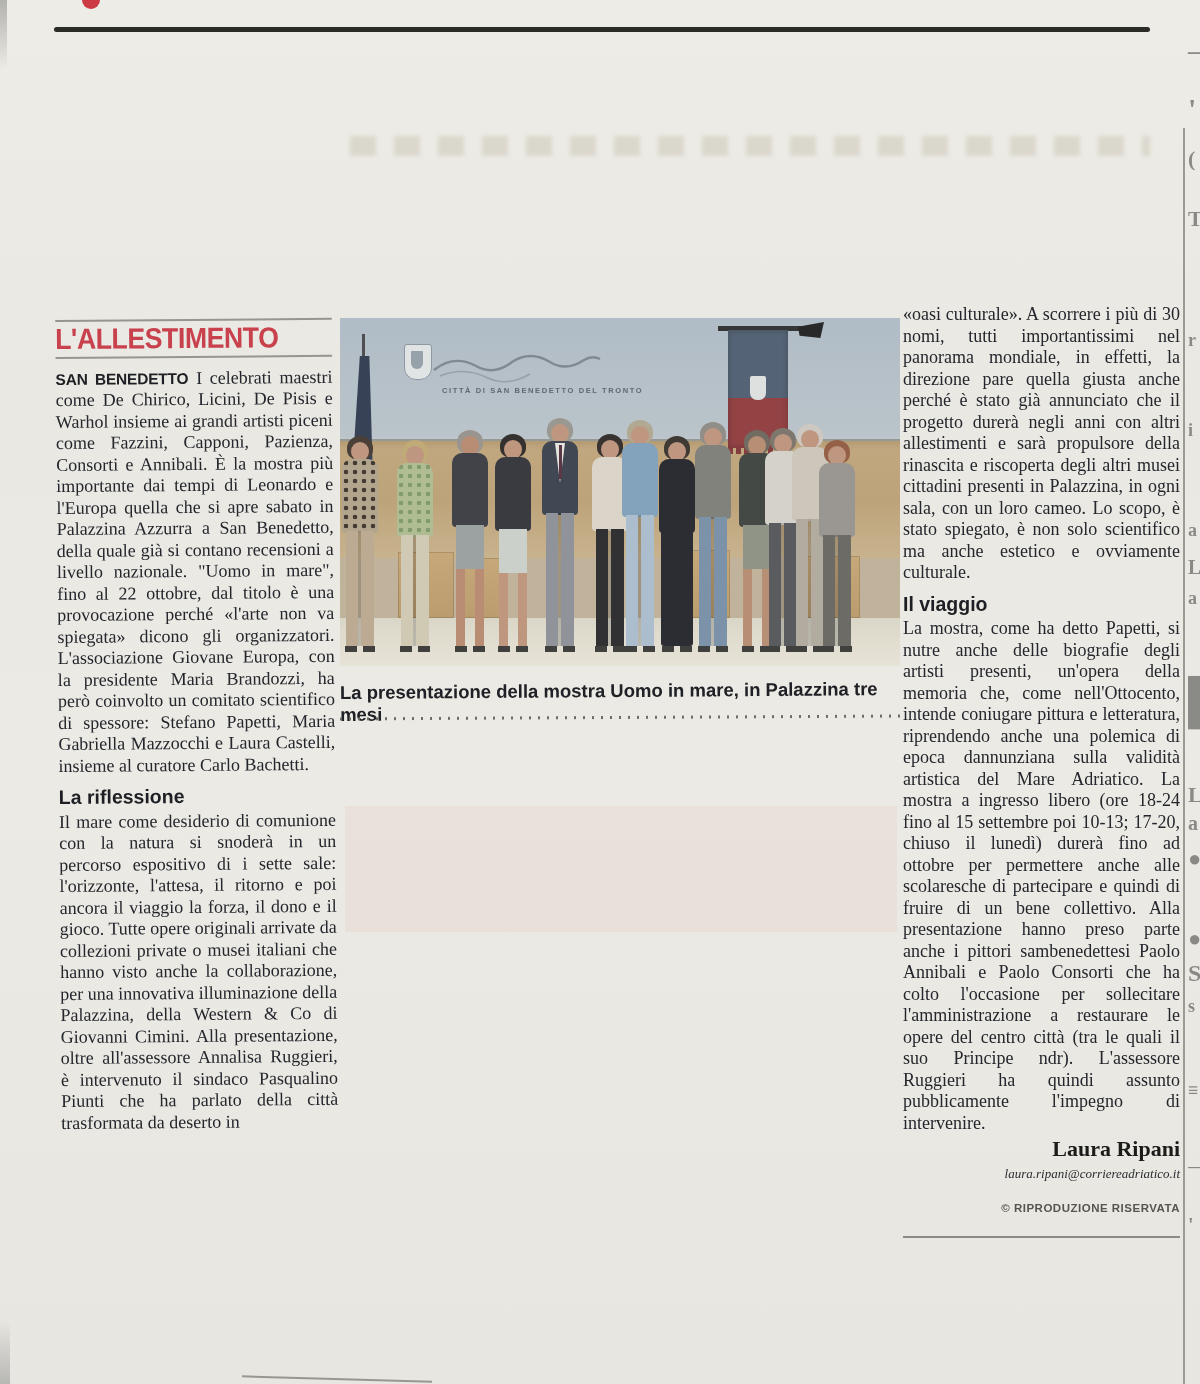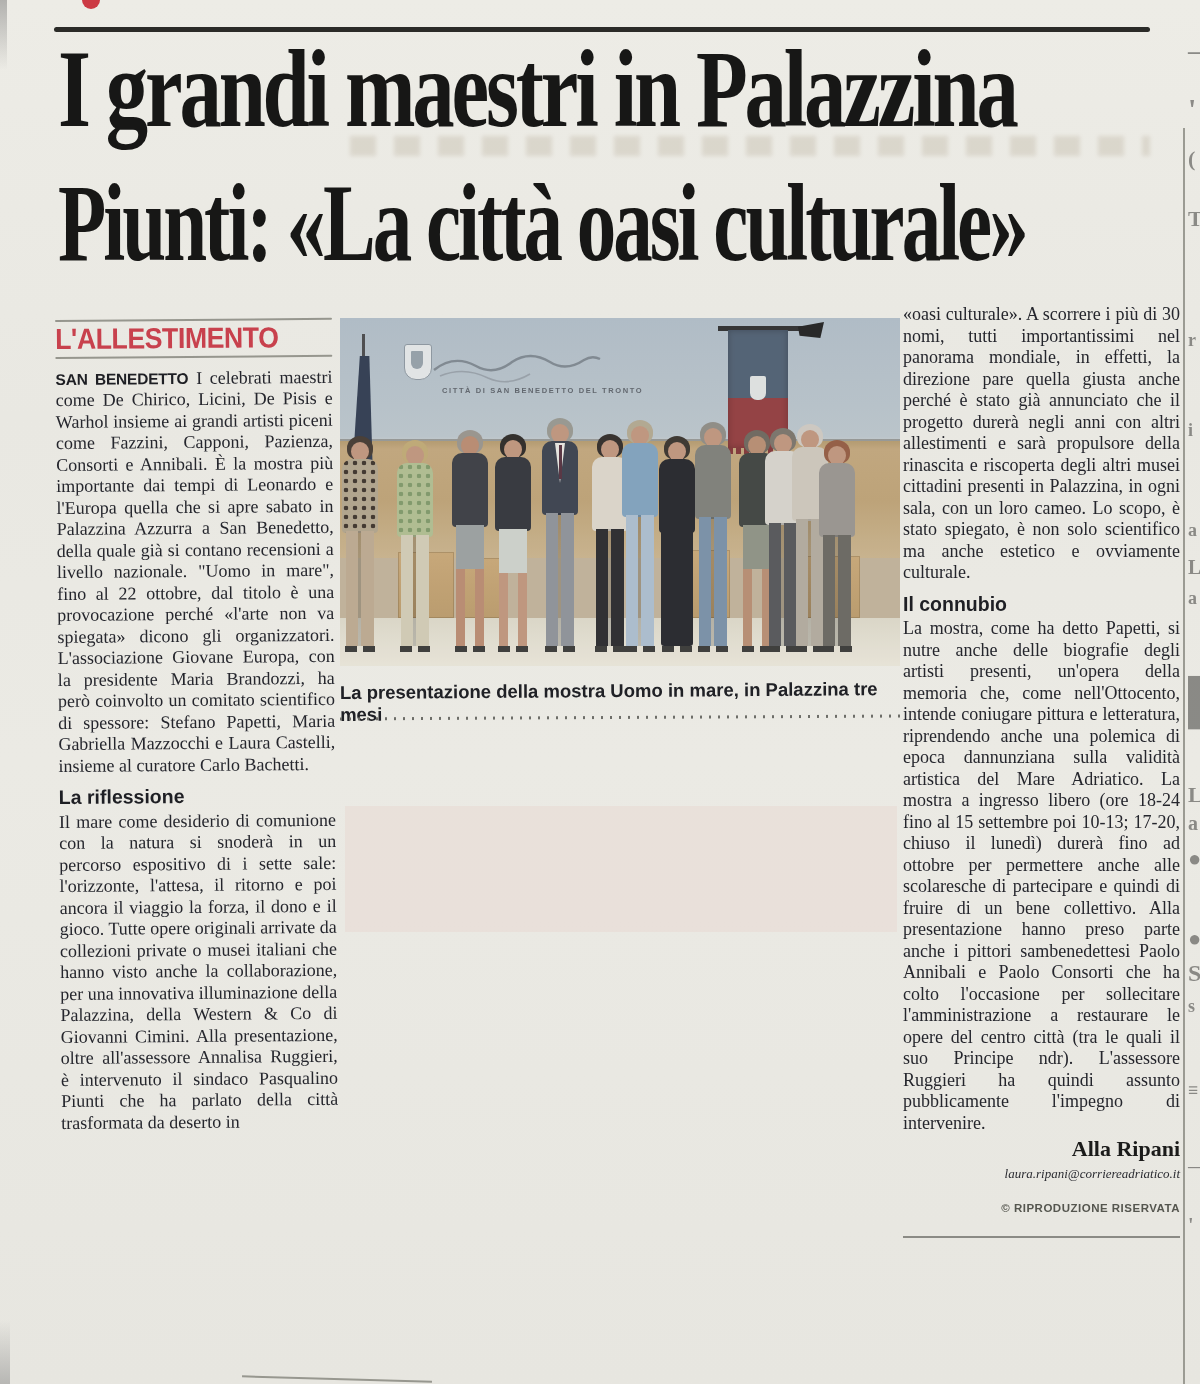--- a/index.html
+++ b/index.html
@@ -83,24 +83,20 @@
 </style>
 </head>
 <body>
 
 <div id="paper">
 
   <div class="edge-shadow-tl"></div>
   <div class="red-dot"></div>
   <div class="top-rule"></div>
 
-  <div class="headline">
-    <span class="hl l1">I grandi maestri in Palazzina</span><br>
-    <span class="hl l2">Piunti: «La città oasi culturale»</span>
-  </div>
   <div class="ghost-bleed"></div>
 
 
   <div class="col" id="left-col">
     <div class="rule"></div>
     <div class="kicker">L'ALLESTIMENTO</div>
     <div class="rule"></div>
     <p style="margin-top:10px;"><span class="lead-in">SAN BENEDETTO</span> <span>I celebrati maestri come De Chirico, Licini, De Pisis e Warhol insieme ai grandi artisti piceni come Fazzini, Capponi, Pazienza, Consorti e Annibali. È la mostra più importante dai tempi di Leonardo e l'Europa quella che si apre sabato in Palazzina Azzurra a San Benedetto, della quale già si contano recensioni a livello nazionale. "Uomo in mare", fino al 22 ottobre, dal titolo è una provocazione perché «l'arte non va spiegata» dicono gli organizzatori. L'associazione Giovane Europa, con la presidente Maria Brandozzi, ha però coinvolto un comitato scientifico di spessore: Stefano Papetti, Maria Gabriella Mazzocchi e Laura Castelli, insieme al curatore Carlo Bachetti.</span></p>
     <div class="mini-head">La riflessione</div>
     <p>Il mare come desiderio di comunione con la natura si snoderà in un percorso espositivo di i sette sale: l'orizzonte, l'attesa, il ritorno e poi ancora il viaggio la forza, il dono e il gioco. Tutte opere originali arrivate da collezioni private o musei italiani che hanno visto anche la collaborazione, per una innovativa illuminazione della Palazzina, della Western &amp; Co di Giovanni Cimini. Alla presentazione, oltre all'assessore Annalisa Ruggieri, è intervenuto il sindaco Pasqualino Piunti che ha parlato della città trasformata da deserto in</p>
@@ -229,23 +225,23 @@
         </div>
       </div>
   </div>
 
   <div id="caption">La presentazione della mostra Uomo in mare, in Palazzina tre mesi</div>
   <div class="dotted"></div>
   <div class="pink-tint"></div>
 
   <div class="col" id="right-col">
     <p>«oasi culturale». A scorrere i più di 30 nomi, tutti importantissimi nel panorama mondiale, in effetti, la direzione pare quella giusta anche perché è stato già annunciato che il progetto durerà negli anni con altri allestimenti e sarà propulsore della rinascita e riscoperta degli altri musei cittadini presenti in Palazzina, in ogni sala, con un loro cameo. Lo scopo, è stato spiegato, è non solo scientifico ma anche estetico e ovviamente culturale.</p>
-    <div class="mini-head">Il connubio</div>
+    <div class="mini-head">Il viaggio</div>
     <p>La mostra, come ha detto Papetti, si nutre anche delle biografie degli artisti presenti, un'opera della memoria che, come nell'Ottocento, intende coniugare pittura e letteratura, riprendendo anche una polemica di epoca dannunziana sulla validità artistica del Mare Adriatico. La mostra a ingresso libero (ore 18-24 fino al 15 settembre poi 10-13; 17-20, chiuso il lunedì) durerà fino ad ottobre per permettere anche alle scolaresche di partecipare e quindi di fruire di un bene collettivo. Alla presentazione hanno preso parte anche i pittori sambenedettesi Paolo Annibali e Paolo Consorti che ha colto l'occasione per sollecitare l'amministrazione a restaurare le opere del centro città (tra le quali il suo Principe ndr). L'assessore Ruggieri ha quindi assunto pubblicamente l'impegno di intervenire.</p>
-    <div class="byline">Alla Ripani</div>
+    <div class="byline">Laura Ripani</div>
     <div class="email">laura.ripani@corriereadriatico.it</div>
     <div class="copyright">© RIPRODUZIONE RISERVATA</div>
     <div class="end-rule"></div>
   </div>
 
   <div class="edge-rule"></div>
   <div id="edge-frags">
       <span class="edge-frag" style="top: 36px; font-size: 26px;">—</span>
       <span class="edge-frag" style="top: 92px; font-size: 30px;">'</span>
       <span class="edge-frag" style="top: 146px; font-size: 22px;">(</span>

